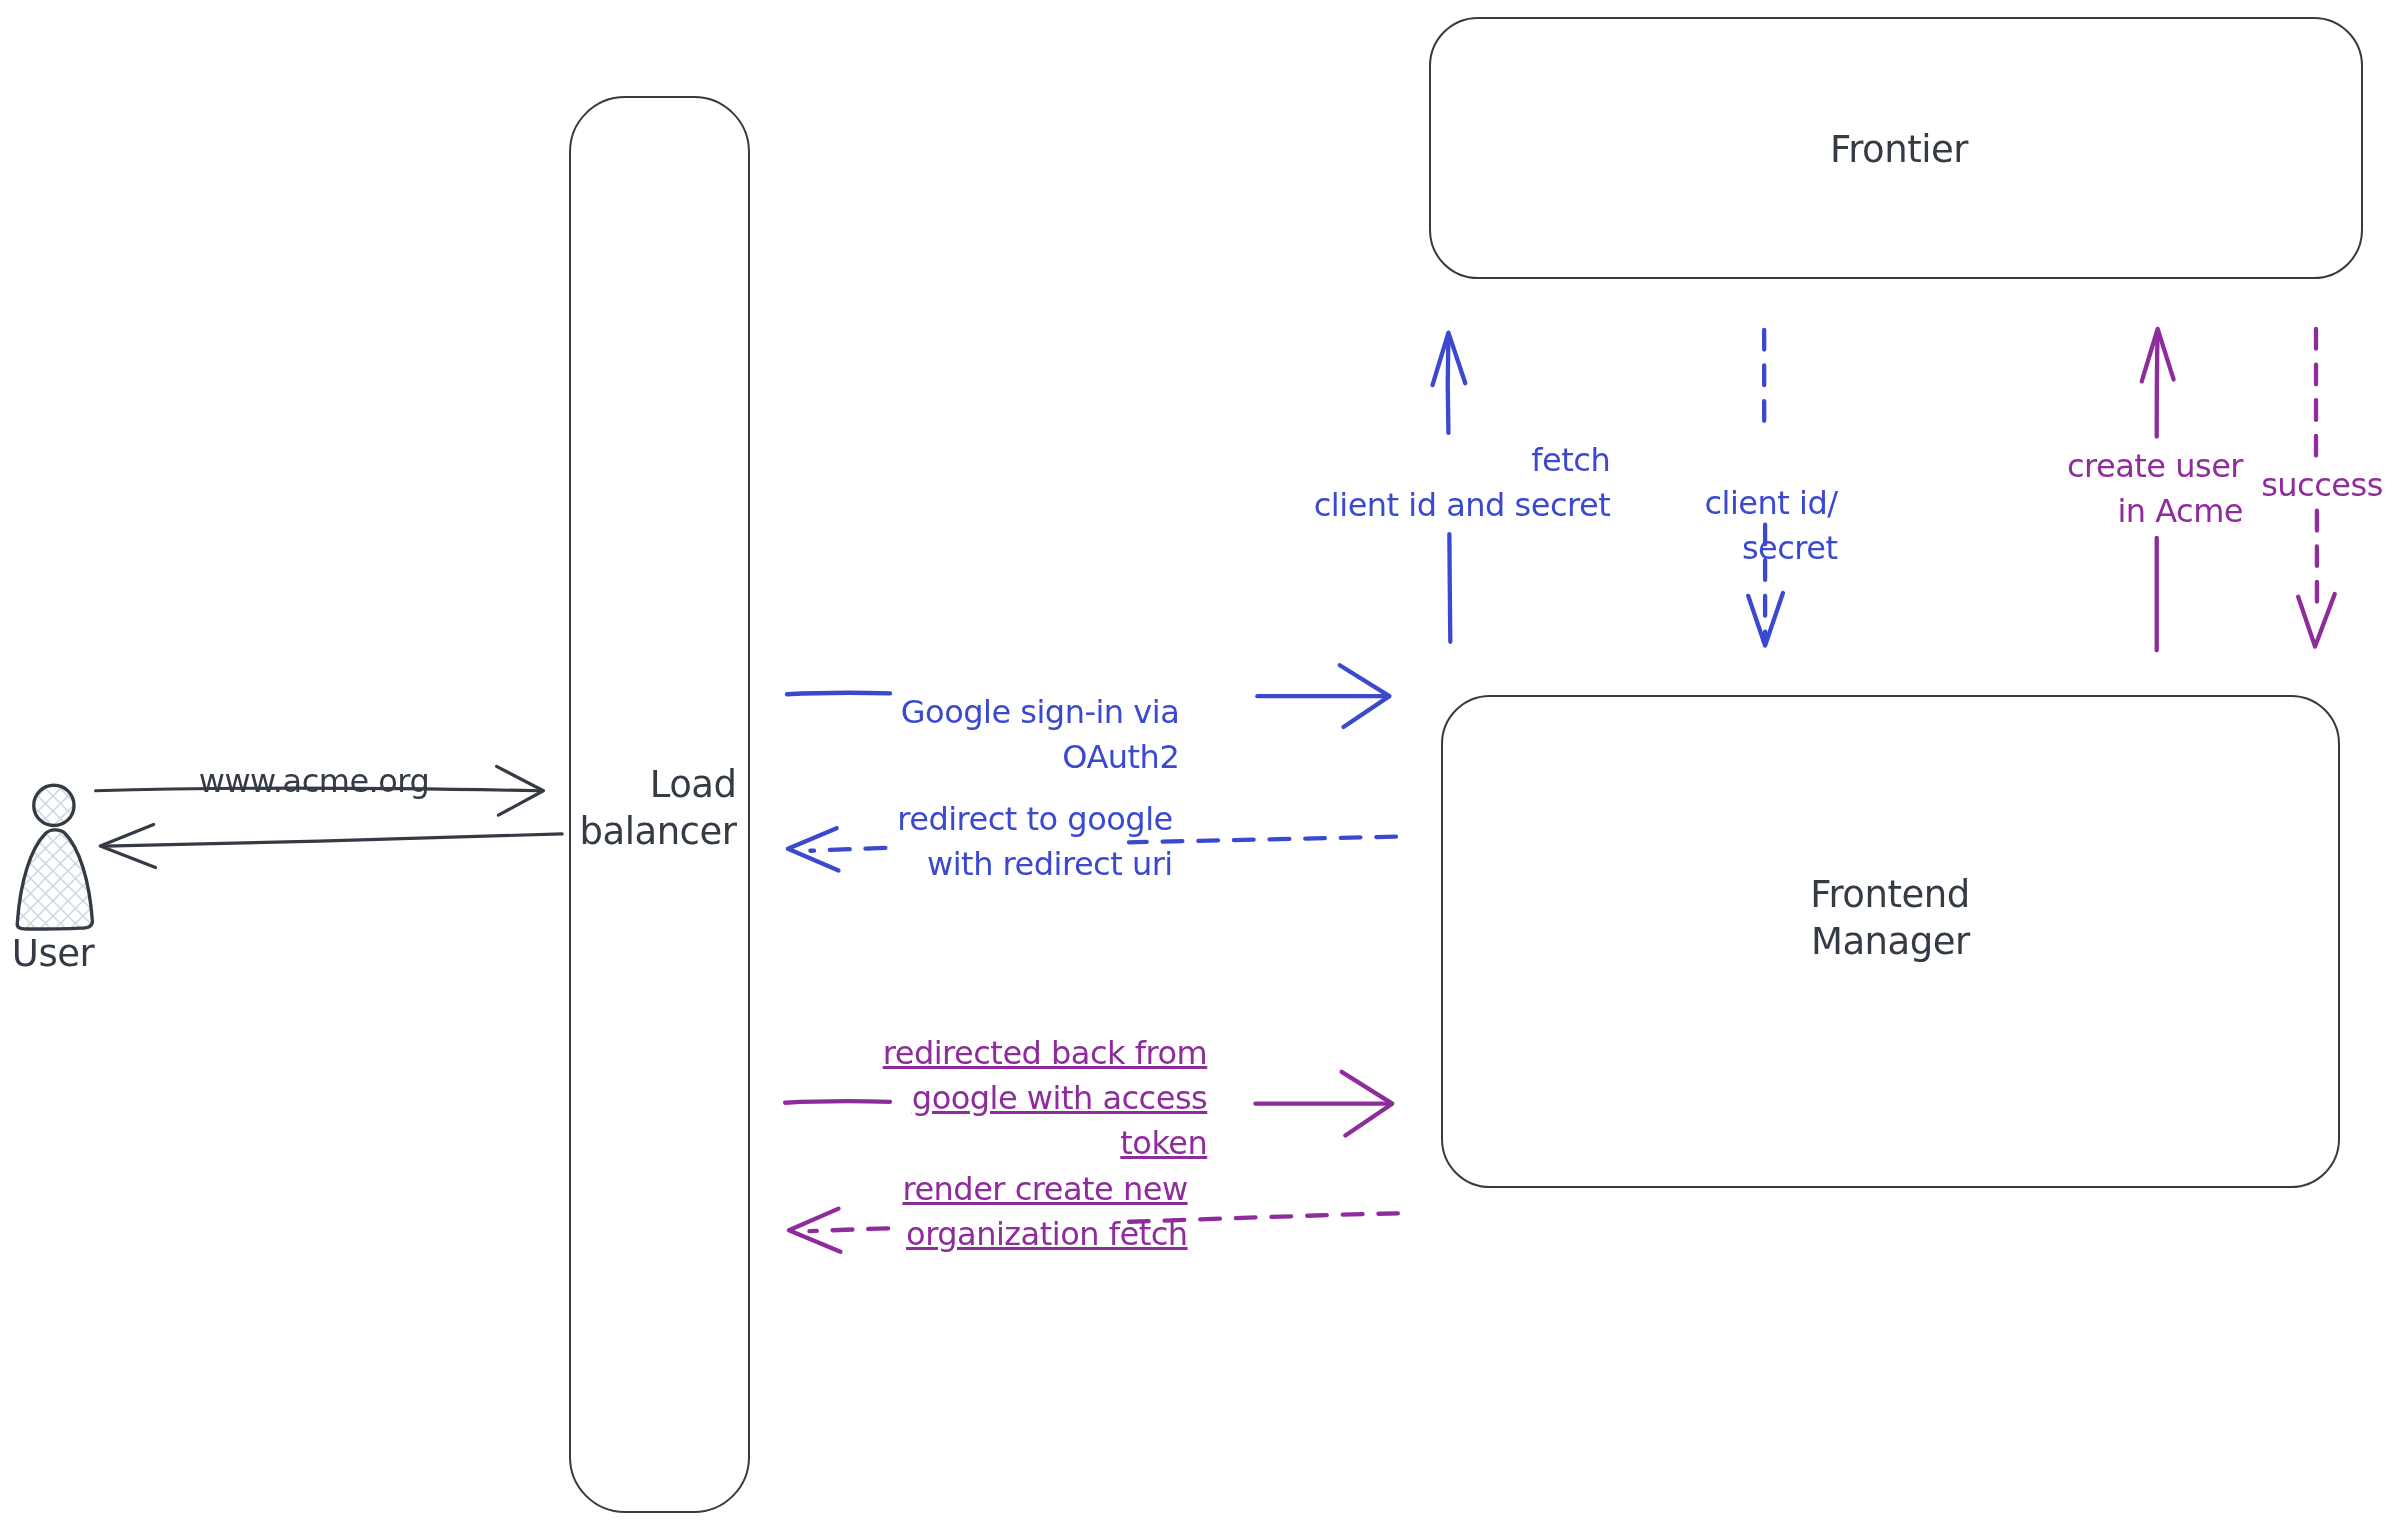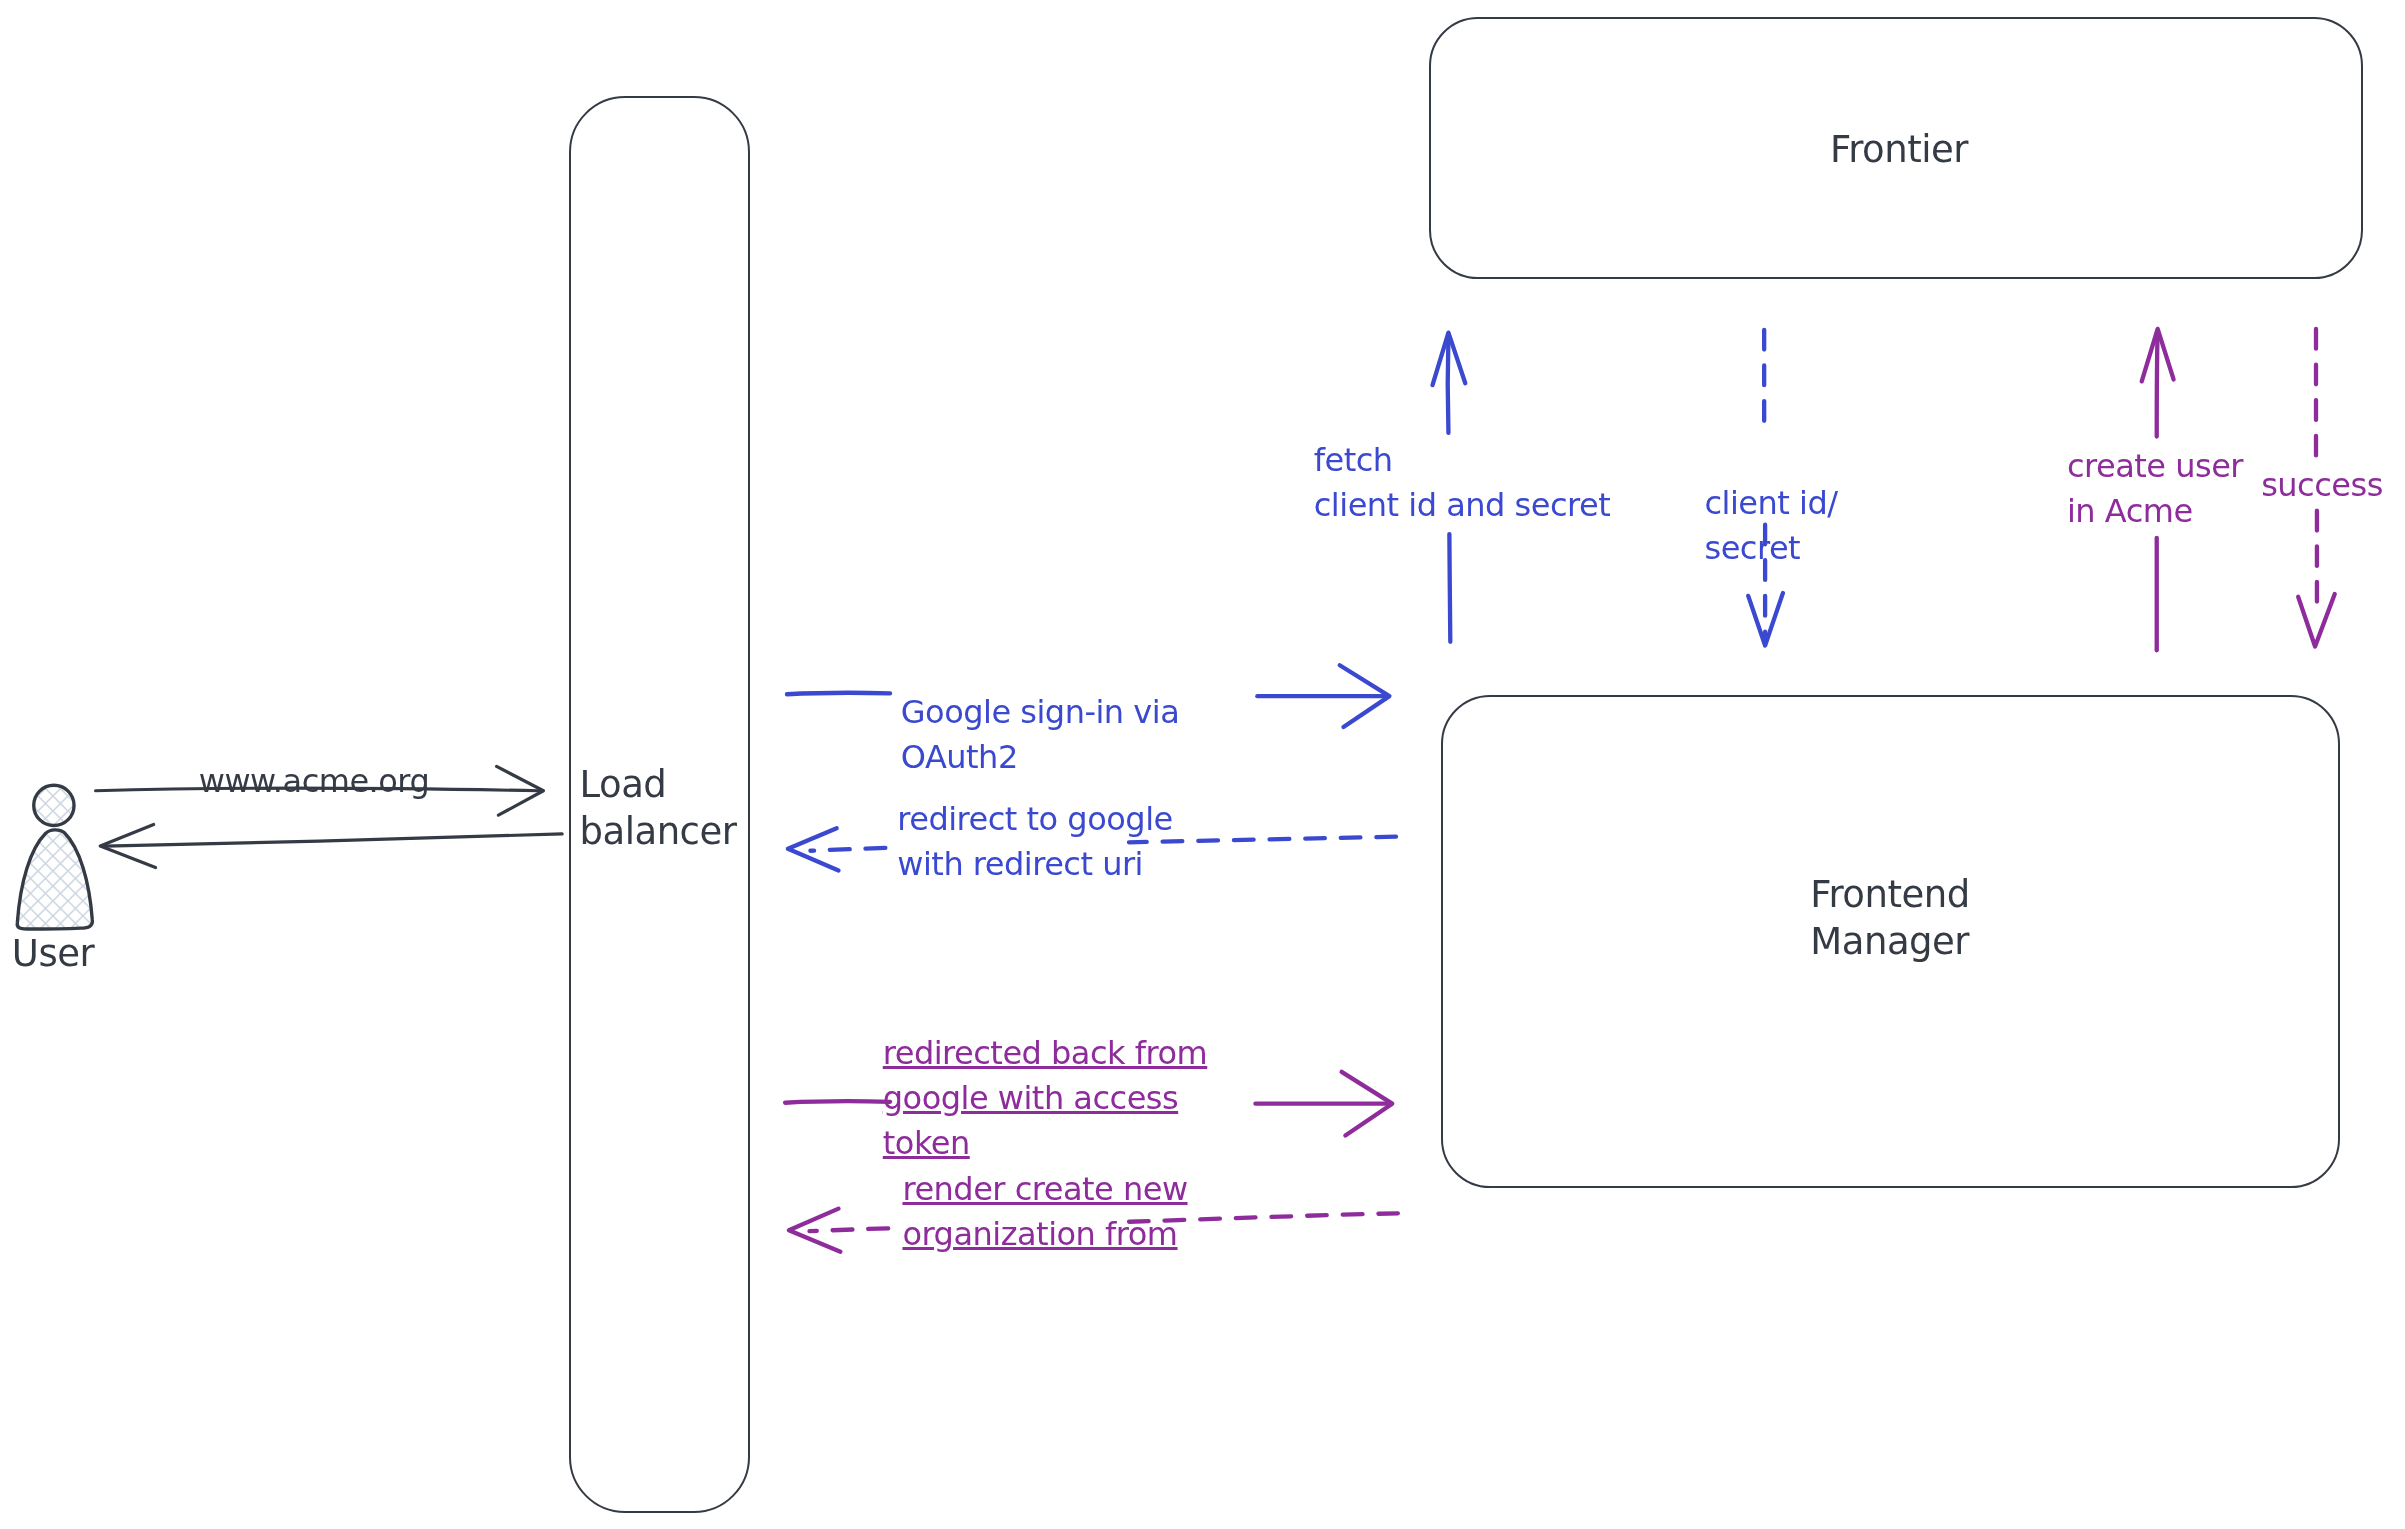--- a/index.html
+++ b/index.html
@@ -6,21 +6,21 @@
   .canvas{
     position:relative;width:2405px;height:1530px;background:#fff;overflow:hidden;
     font-family:"DejaVu Sans","Liberation Sans",sans-serif;
   }
   .layer{position:absolute;left:0;top:0;}
   .box{
     position:absolute;box-sizing:border-box;border:2.8px solid var(--ink);
     border-radius:49px;background:transparent;
   }
   .label{
-    position:absolute;transform:translateX(-50%);text-align:left;
+    position:absolute;transform:translateX(-50%);text-align:right;
     white-space:nowrap;font-size:32px;line-height:45px;letter-spacing:-0.5px;
   }
   .title{font-size:37px;line-height:47px;color:var(--ink);}
   .c-ink{color:var(--ink);}
   .c-blue{color:var(--blue);}
   .c-purple{color:var(--purple);}
   .ln{fill:none;stroke-linecap:round;stroke-linejoin:round;}
   .s-ink{stroke:var(--ink);}
   .s-blue{stroke:var(--blue);}
   .s-purple{stroke:var(--purple);}
@@ -127,21 +127,21 @@
   </div>
 
   <div class="label c-purple" style="left:1045px;top:1031px;text-decoration:underline;">
     <div>redirected back from</div>
     <div>google with access</div>
     <div>token</div>
   </div>
 
   <div class="label c-purple" style="left:1045px;top:1167px;text-decoration:underline;">
     <div>render create new</div>
-    <div>organization from</div>
+    <div>organization fetch</div>
   </div>
 
   <div class="label c-blue" style="left:1462px;top:438px;">
     <div>fetch</div>
     <div>client id and secret</div>
   </div>
 
   <div class="label c-blue" style="left:1771px;top:433px;margin-top:48px;">
     <div>client id/</div>
     <div>secret</div>

